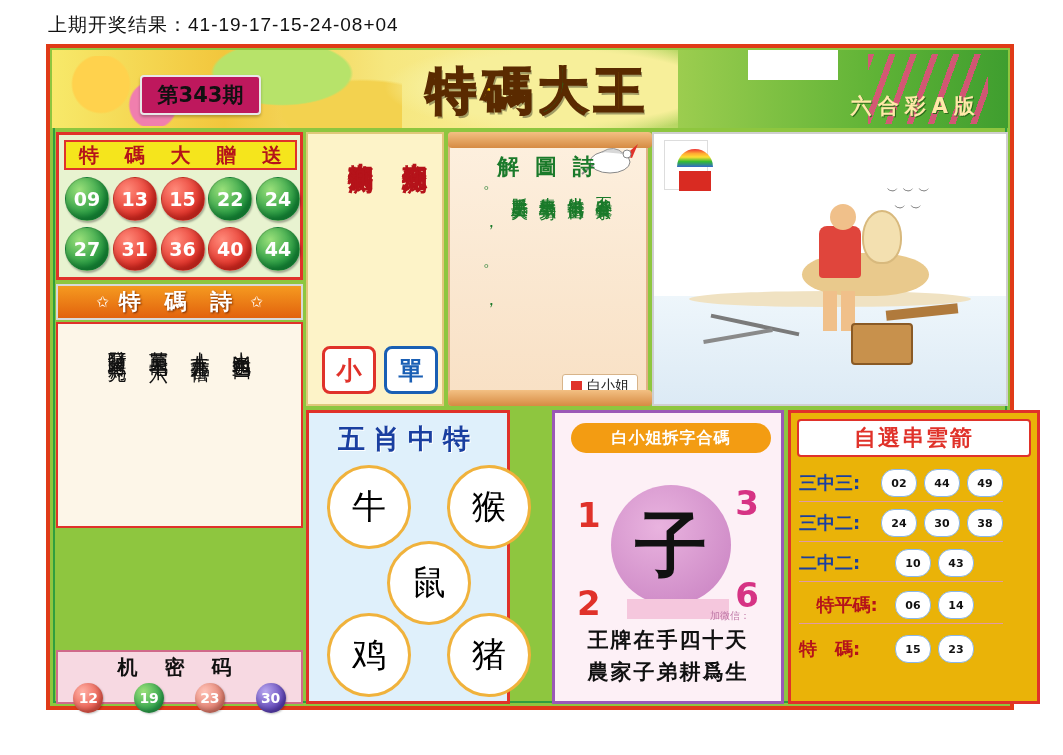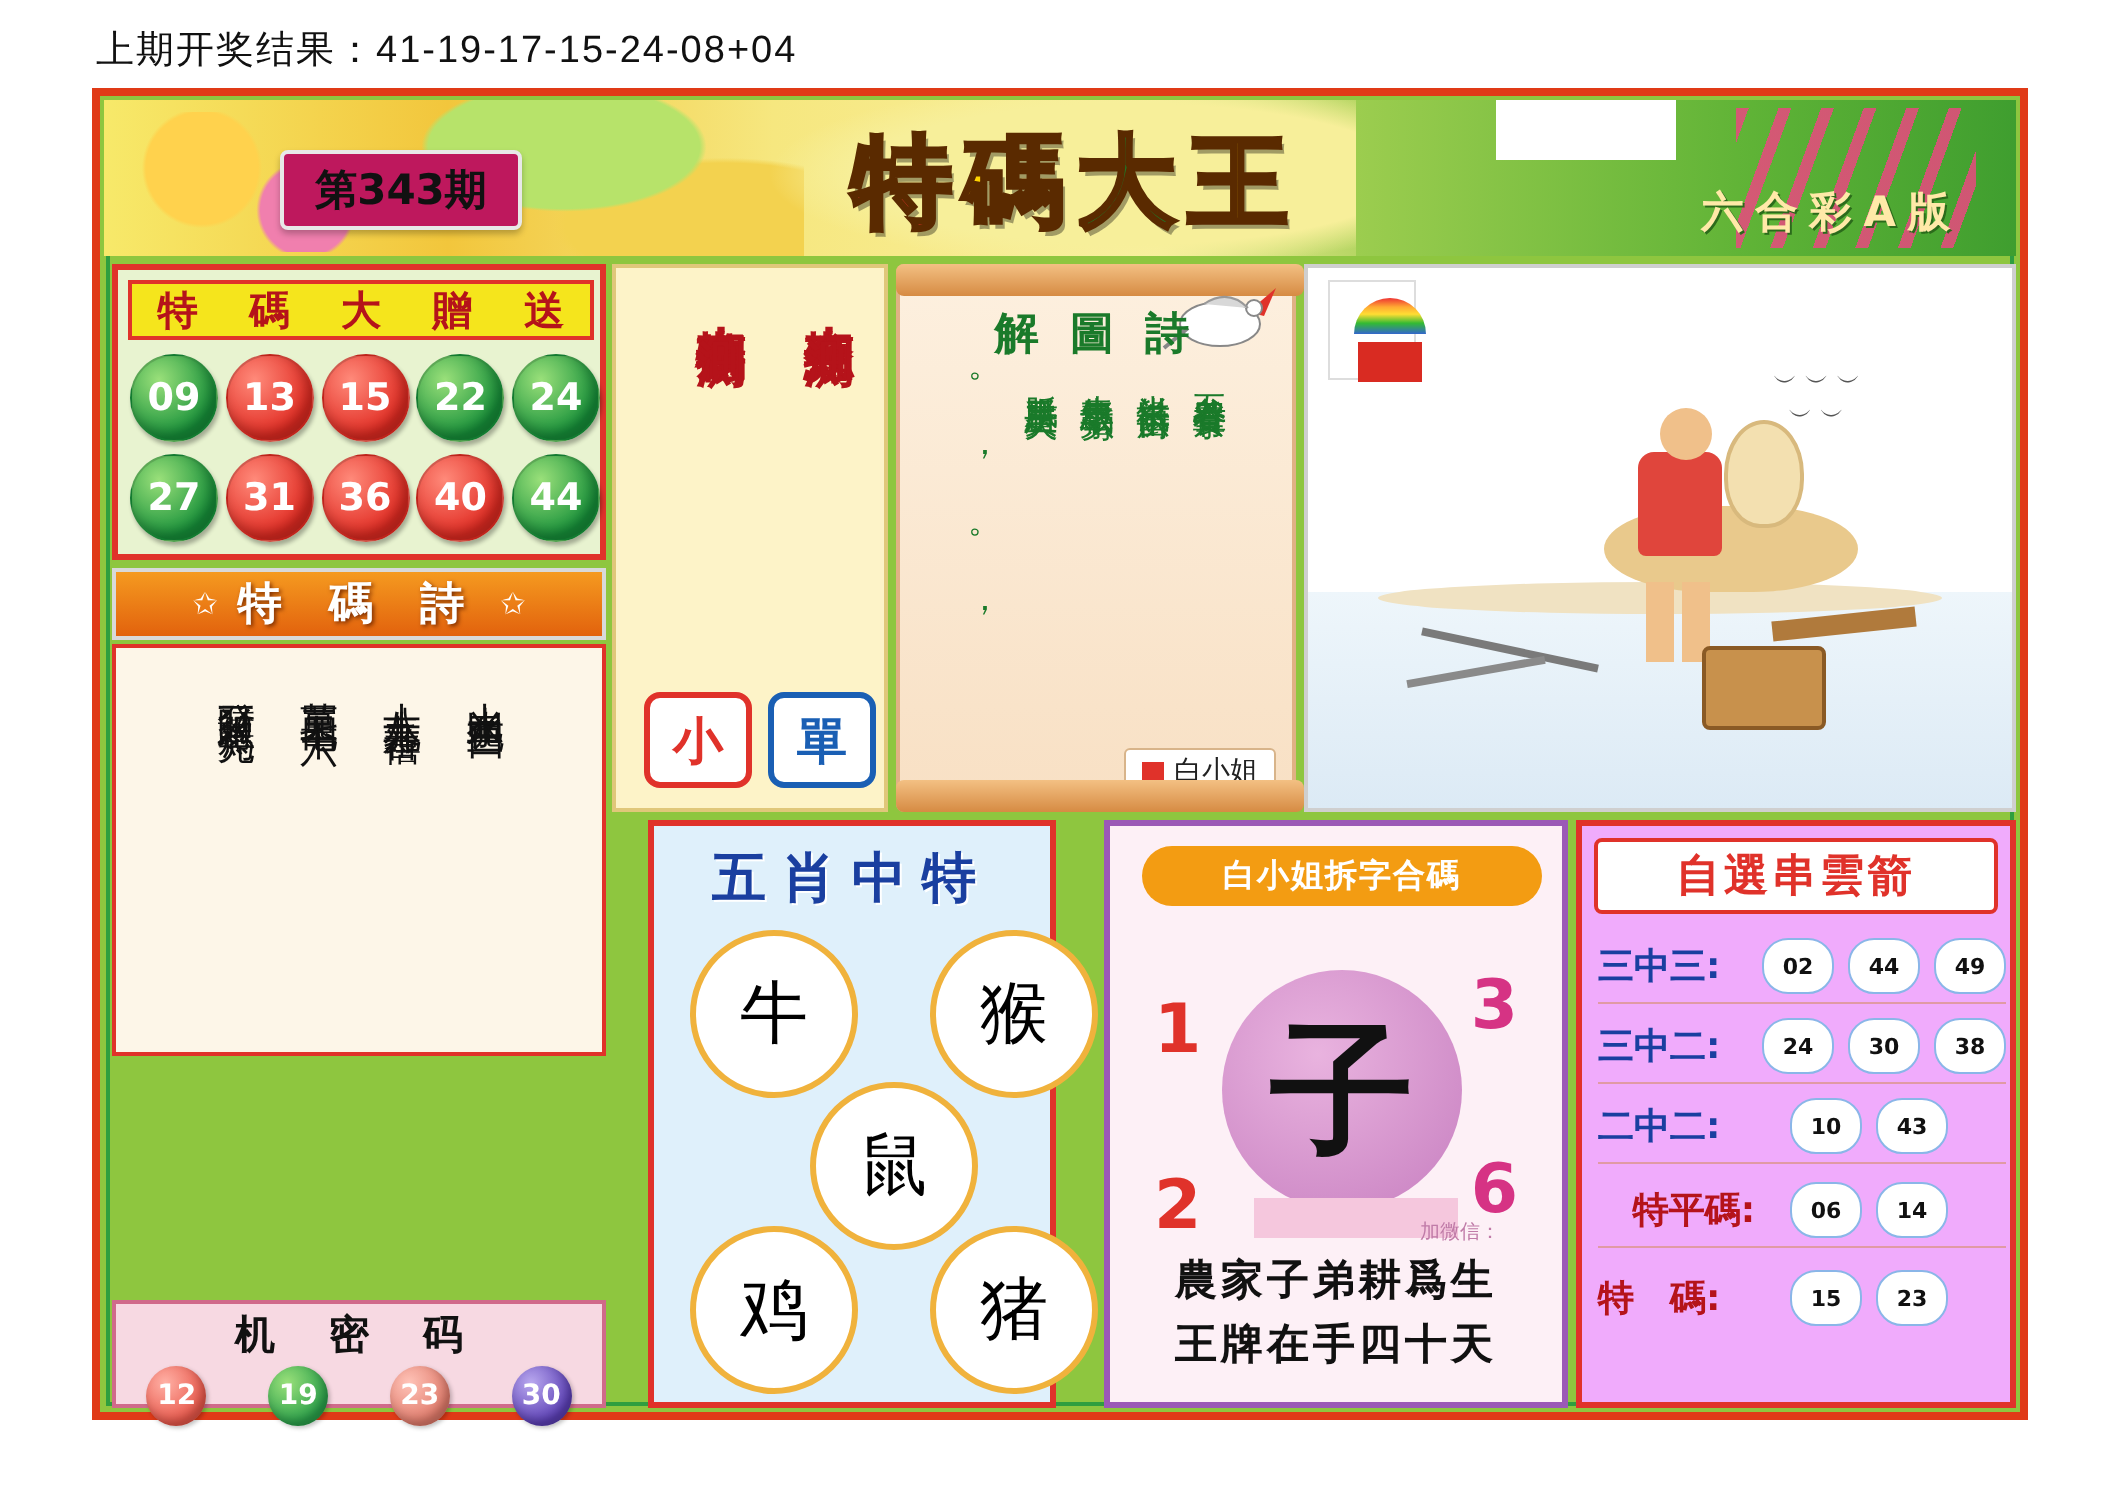--- a/index.html
+++ b/index.html
@@ -226,21 +226,21 @@
   .pic .rake2{position:absolute;left:14%;top:74%;width:70px;height:4px;background:#8a8a8a;transform:rotate(-10deg);}
   .pic .birds{position:absolute;right:14%;top:18%;width:70px;height:30px;color:#555;font-size:12px;}
   .pic .rainbowbox{position:absolute;left:10px;top:6px;width:42px;height:48px;background:#fff;border:1px solid #ddd;}
   .pic .rbow{position:absolute;left:12px;top:8px;width:36px;height:18px;
     background:linear-gradient(#e33,#fa3 25%,#fd3 45%,#3b3 70%,#36c 100%);
     border-radius:18px 18px 0 0;}
   .pic .redtag{position:absolute;left:14px;top:30px;width:32px;height:20px;background:#d92b22;}
 
   
   .wuxiao{
-    position:absolute;left:324px;top:410px;width:204px;height:294px;
+    position:absolute;left:306px;top:410px;width:204px;height:294px;
     background:#dff0fb;border:3px solid #e0322a;box-sizing:border-box;
   }
   .wuxiao h3{
     margin:0;padding:8px 0 0 0;text-align:center;
     font-size:27px;font-weight:bold;color:#1a3fa0;letter-spacing:8px;
     font-family:"DejaVu Serif","Liberation Serif",serif;
     text-shadow:1px 1px 0 #fff;
   }
   .animal{
     position:absolute;width:78px;height:78px;border-radius:50%;
@@ -274,22 +274,22 @@
   .cz1{left:22px;top:82px;} .cz3{right:22px;top:70px;color:#d63384;}
   .cz2{left:22px;top:170px;} .cz6{right:22px;top:162px;color:#d63384;}
   .cz-mask{position:absolute;left:72px;top:186px;width:102px;height:20px;background:#f5c7dd;}
   .cz-wm{position:absolute;left:155px;top:196px;font-size:10px;color:#c07ba8;}
   .cz-lines{position:absolute;left:0;right:0;bottom:14px;text-align:center;}
   .cz-lines div{font-size:21px;font-weight:bold;color:#111;line-height:1.5;letter-spacing:2px;
     font-family:"DejaVu Serif","Liberation Serif",serif;}
 
   
   .zixuan{
-    position:absolute;left:788px;top:410px;width:220px;height:294px;
-    background:#f0abfc;border:3px solid #e0322a;box-sizing:border-box;
+    position:absolute;left:788px;top:410px;width:252px;height:294px;
+    background:#eab308;border:3px solid #e0322a;box-sizing:border-box;
   }
   .zixuan h3{
     margin:6px 6px 0 6px;padding:2px 0;text-align:center;
     background:#fff;border:2px solid #e0322a;border-radius:4px;
     font-size:22px;font-weight:bold;color:#e0322a;letter-spacing:2px;
   }
   .zrow{
     position:absolute;left:8px;width:204px;height:36px;
     border-bottom:1px solid #e09aa4;
     display:flex;align-items:center;
@@ -458,22 +458,22 @@
     <div class="cz-num cz1">1</div>
     <div class="cz-num cz3">3</div>
     <div class="cz-num cz2">2</div>
     <div class="cz-num cz6">6</div>
     <div class="chaizi-circle">
       <span class="ch">子</span>
     </div>
     <div class="cz-mask"></div>
     <div class="cz-wm">加微信：</div>
     <div class="cz-lines">
+      <div>王牌在手四十天</div>
       <div>農家子弟耕爲生</div>
-      <div>王牌在手四十天</div>
     </div>
   </div>
 
   <div class="zixuan">
     <h3>自選串雲箭</h3>
 
     <div class="zrow zr1">
       <div class="zlabel">三中三:</div>
       <div class="znums">
         <div class="znum">02</div>

